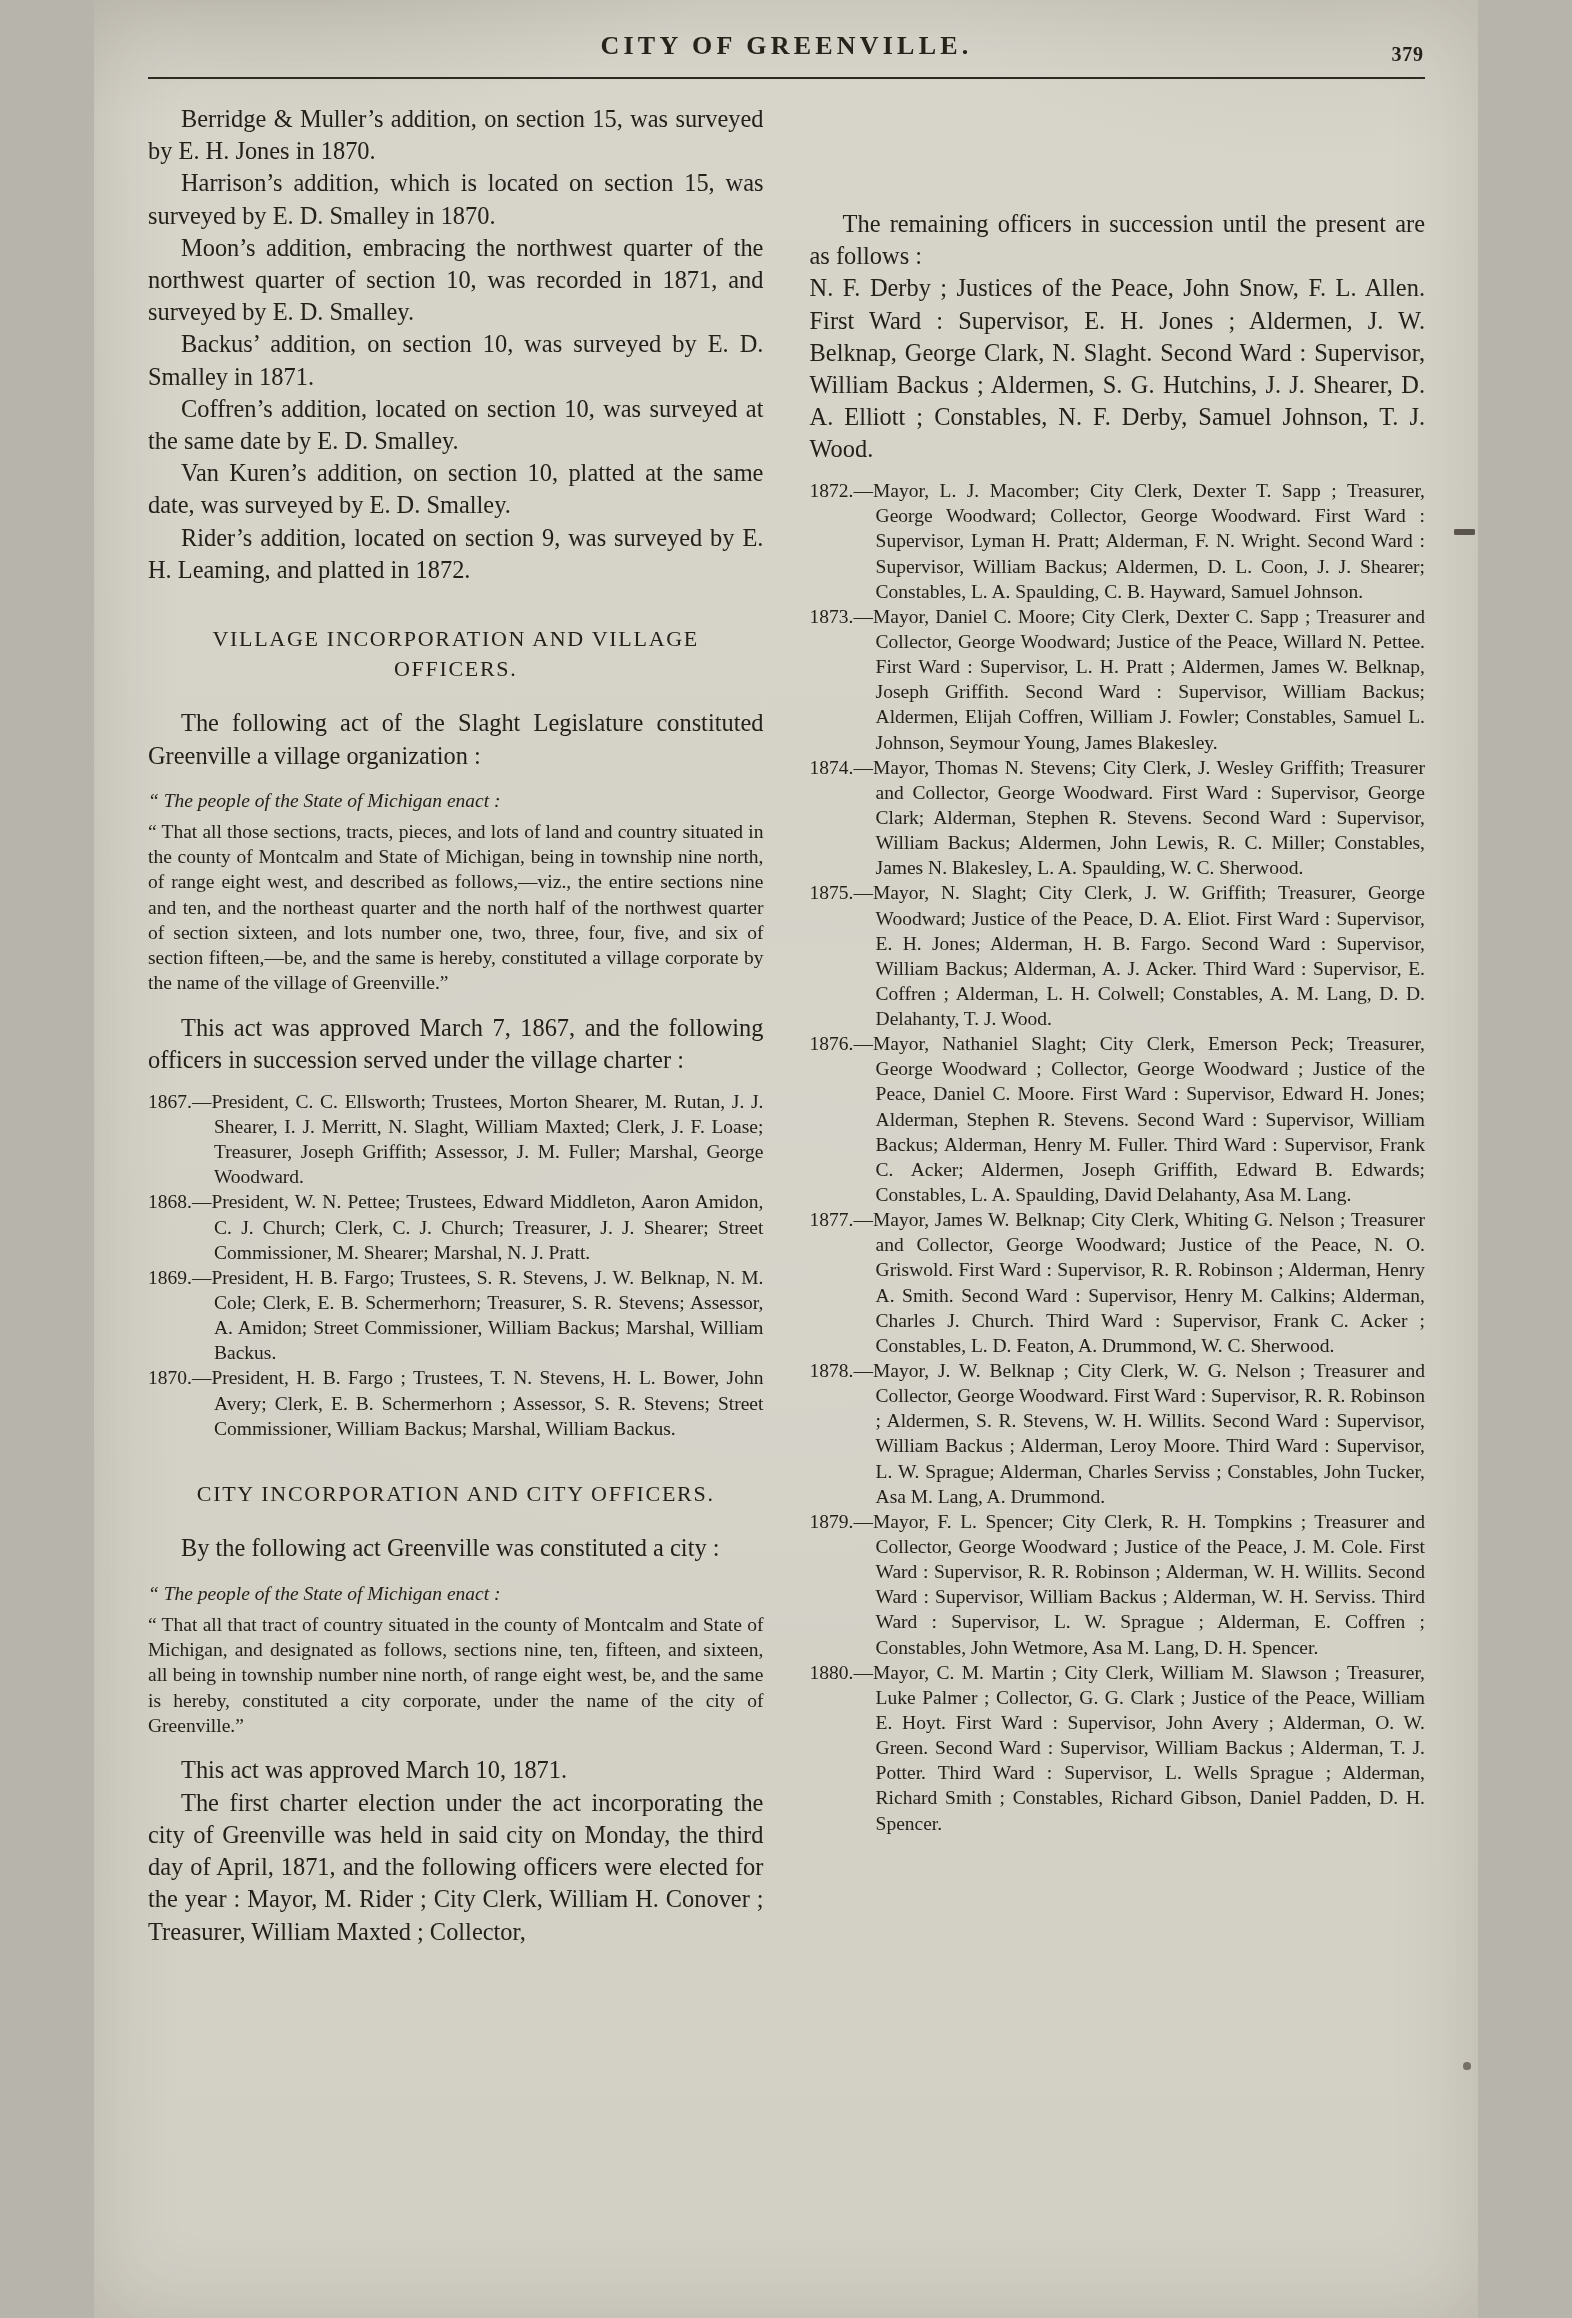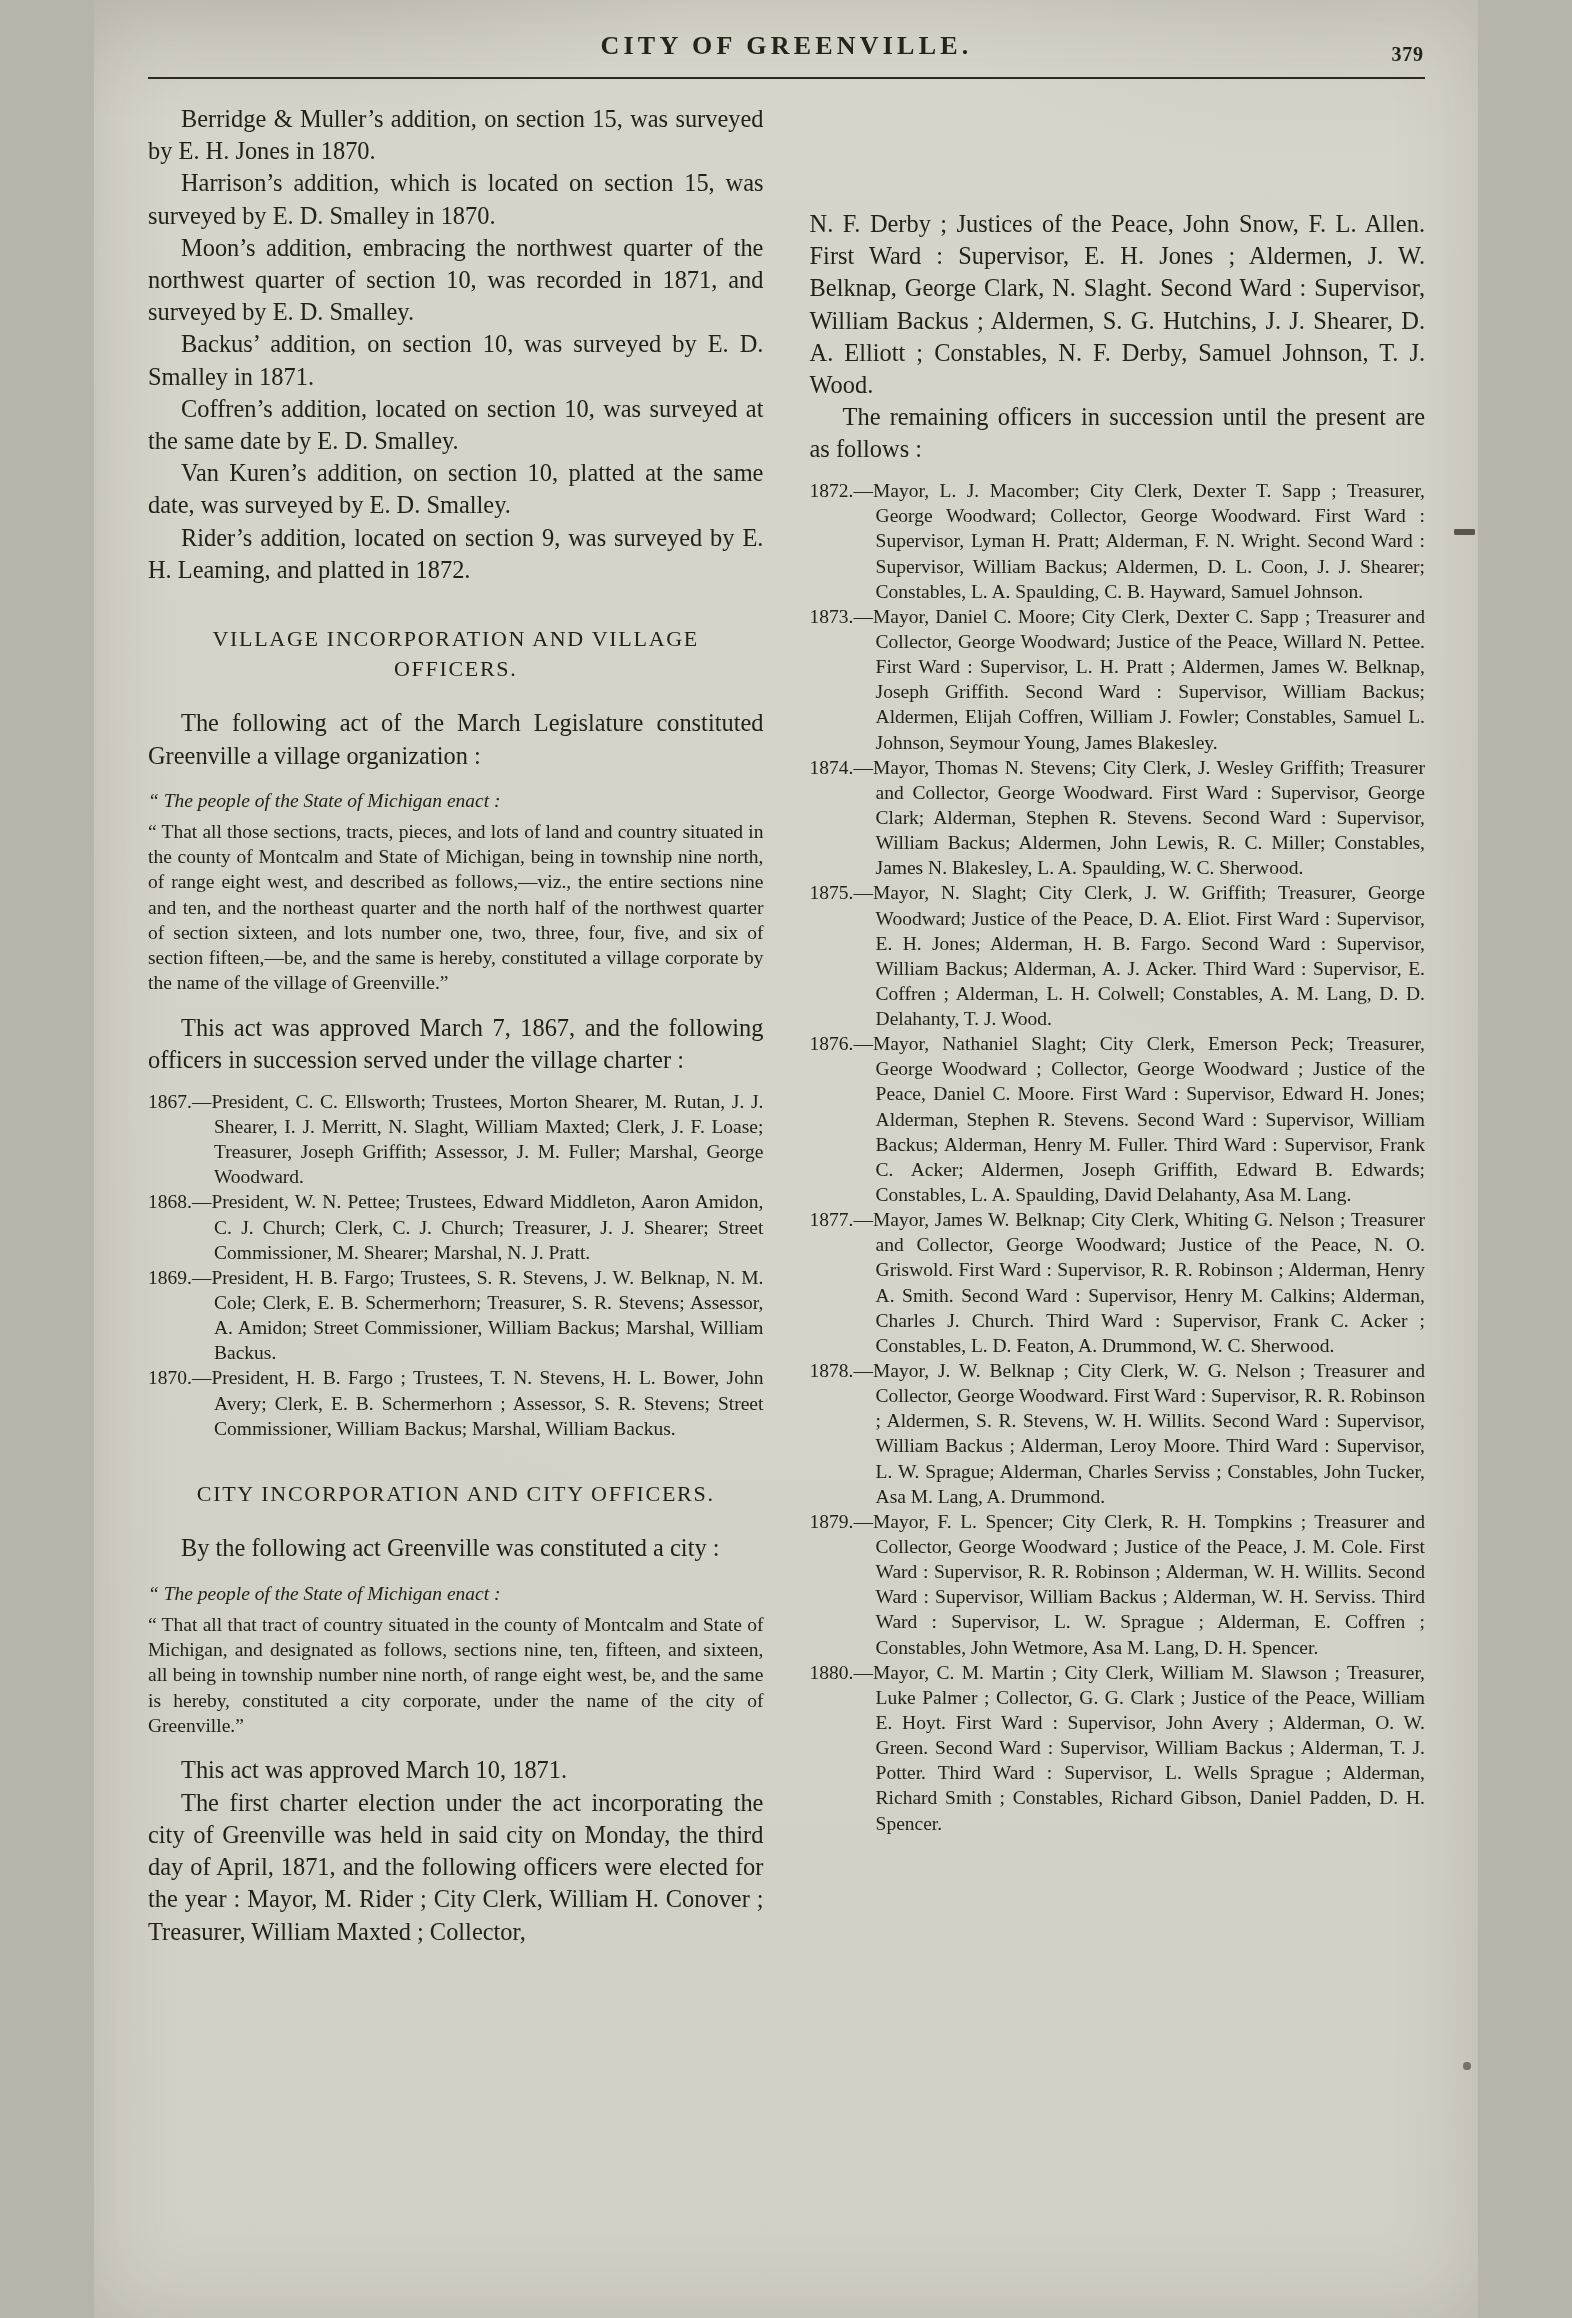--- a/index.html
+++ b/index.html
@@ -118,21 +118,21 @@
       <p class="body indent">Harrison’s addition, which is located on section 15, was surveyed by E. D. Smalley in 1870.</p>
       <p class="body indent">Moon’s addition, embracing the northwest quarter of the northwest quarter of section 10, was recorded in 1871, and surveyed by E. D. Smalley.</p>
       <p class="body indent">Backus’ addition, on section 10, was surveyed by E. D. Smalley in 1871.</p>
       <p class="body indent">Coffren’s addition, located on section 10, was surveyed at the same date by E. D. Smalley.</p>
       <p class="body indent">Van Kuren’s addition, on section 10, platted at the same date, was surveyed by E. D. Smalley.</p>
       <p class="body indent">Rider’s addition, located on section 9, was surveyed by E. H. Leaming, and platted in 1872.</p>
 
       <h2 class="section-heading">VILLAGE INCORPORATION AND VILLAGE
 OFFICERS.</h2>
 
-      <p class="body indent">The following act of the March Legislature constituted Greenville a village organization :</p>
+      <p class="body indent">The following act of the Slaght Legislature constituted Greenville a village organization :</p>
       <p class="small enact">“ The people of the State of Michigan enact :</p>
       <p class="small quote">“ That all those sections, tracts, pieces, and lots of land and country situated in the county of Montcalm and State of Michigan, being in township nine north, of range eight west, and described as follows,—viz., the entire sections nine and ten, and the northeast quarter and the north half of the northwest quarter of section sixteen, and lots number one, two, three, four, five, and six of section fifteen,—be, and the same is hereby, constituted a village corporate by the name of the village of Greenville.”</p>
       <p class="body indent approved">This act was approved March 7, 1867, and the following officers in succession served under the village charter :</p>
 
       <div class="officer-list">
         <p class="small entry">1867.—President, C. C. Ellsworth; Trustees, Morton Shearer, M. Rutan, J. J. Shearer, I. J. Merritt, N. Slaght, William Maxted; Clerk, J. F. Loase; Treasurer, Joseph Griffith; Assessor, J. M. Fuller; Marshal, George Woodward.</p>
         <p class="small entry">1868.—President, W. N. Pettee; Trustees, Edward Middleton, Aaron Amidon, C. J. Church; Clerk, C. J. Church; Treasurer, J. J. Shearer; Street Commissioner, M. Shearer; Marshal, N. J. Pratt.</p>
         <p class="small entry">1869.—President, H. B. Fargo; Trustees, S. R. Stevens, J. W. Belknap, N. M. Cole; Clerk, E. B. Schermerhorn; Treasurer, S. R. Stevens; Assessor, A. Amidon; Street Commissioner, William Backus; Marshal, William Backus.</p>
         <p class="small entry">1870.—President, H. B. Fargo ; Trustees, T. N. Stevens, H. L. Bower, John Avery; Clerk, E. B. Schermerhorn ; Assessor, S. R. Stevens; Street Commissioner, William Backus; Marshal, William Backus.</p>
       </div>
@@ -142,22 +142,22 @@
       <p class="body indent">By the following act Greenville was constituted a city :</p>
       <p class="small enact">“ The people of the State of Michigan enact :</p>
       <p class="small quote">“ That all that tract of country situated in the county of Montcalm and State of Michigan, and designated as follows, sections nine, ten, fifteen, and sixteen, all being in township number nine north, of range eight west, be, and the same is hereby, constituted a city corporate, under the name of the city of Greenville.”</p>
       <p class="body indent approved">This act was approved March 10, 1871.</p>
       <p class="body indent">The first charter election under the act incorporating the city of Greenville was held in said city on Monday, the third day of April, 1871, and the following officers were elected for the year : Mayor, M. Rider ; City Clerk, William H. Conover ; Treasurer, William Maxted ; Collector,</p>
     </div>
 
     <div class="divider"></div>
 
     <div class="col">
+      <p class="body indent">The remaining officers in succession until the present are as follows :</p>
       <p class="body">N. F. Derby ; Justices of the Peace, John Snow, F. L. Allen. First Ward : Supervisor, E. H. Jones ; Aldermen, J. W. Belknap, George Clark, N. Slaght. Second Ward : Supervisor, William Backus ; Aldermen, S. G. Hutchins, J. J. Shearer, D. A. Elliott ; Constables, N. F. Derby, Samuel Johnson, T. J. Wood.</p>
-      <p class="body indent">The remaining officers in succession until the present are as follows :</p>
 
       <div class="officer-list">
         <p class="small entry">1872.—Mayor, L. J. Macomber; City Clerk, Dexter T. Sapp ; Treasurer, George Woodward; Collector, George Woodward.  First Ward : Supervisor, Lyman H. Pratt;  Alderman, F. N. Wright.  Second Ward : Supervisor, William Backus; Aldermen, D. L. Coon, J. J. Shearer; Constables, L. A. Spaulding, C. B. Hayward, Samuel Johnson.</p>
         <p class="small entry">1873.—Mayor, Daniel C. Moore; City Clerk, Dexter C. Sapp ; Treasurer and Collector, George Woodward; Justice of the Peace, Willard N. Pettee.  First Ward : Supervisor, L. H. Pratt ; Aldermen, James W. Belknap, Joseph Griffith.  Second Ward : Supervisor, William Backus; Aldermen, Elijah Coffren, William J. Fowler; Constables, Samuel L. Johnson, Seymour Young, James Blakesley.</p>
         <p class="small entry">1874.—Mayor, Thomas N. Stevens; City Clerk, J. Wesley Griffith; Treasurer and Collector, George Woodward.  First Ward : Supervisor, George Clark; Alderman, Stephen R. Stevens.  Second Ward : Supervisor, William Backus; Aldermen, John Lewis, R. C. Miller; Constables, James N. Blakesley, L. A. Spaulding, W. C. Sherwood.</p>
         <p class="small entry">1875.—Mayor, N. Slaght; City Clerk, J. W. Griffith; Treasurer, George Woodward; Justice of the Peace, D. A. Eliot. First Ward : Supervisor, E. H. Jones; Alderman, H. B. Fargo.  Second Ward : Supervisor, William Backus; Alderman, A. J. Acker.  Third Ward : Supervisor, E. Coffren ; Alderman, L. H. Colwell; Constables, A. M. Lang, D. D. Delahanty, T. J. Wood.</p>
         <p class="small entry">1876.—Mayor, Nathaniel Slaght; City Clerk, Emerson Peck; Treasurer, George Woodward ; Collector, George Woodward ; Justice of the Peace, Daniel C. Moore.  First Ward : Supervisor, Edward H. Jones; Alderman, Stephen R. Stevens. Second Ward : Supervisor, William Backus; Alderman, Henry M. Fuller.  Third Ward : Supervisor, Frank C. Acker; Aldermen, Joseph Griffith, Edward B. Edwards; Constables, L. A. Spaulding, David Delahanty, Asa M. Lang.</p>
         <p class="small entry">1877.—Mayor, James W. Belknap; City Clerk, Whiting G. Nelson ; Treasurer and Collector, George Woodward; Justice of the Peace, N. O. Griswold. First Ward : Supervisor, R. R. Robinson ; Alderman, Henry A. Smith.  Second Ward : Supervisor, Henry M. Calkins; Alderman, Charles J. Church. Third Ward : Supervisor, Frank C. Acker ; Constables, L. D. Featon, A. Drummond, W. C. Sherwood.</p>
         <p class="small entry">1878.—Mayor, J. W. Belknap ; City Clerk, W. G. Nelson ; Treasurer and Collector, George Woodward.  First Ward : Supervisor, R. R. Robinson ; Aldermen, S. R. Stevens, W. H. Willits. Second Ward : Supervisor, William Backus ; Alderman, Leroy Moore.  Third Ward : Supervisor, L. W. Sprague; Alderman, Charles Serviss ; Constables, John Tucker, Asa M. Lang, A. Drummond.</p>
         <p class="small entry">1879.—Mayor, F. L. Spencer; City Clerk, R. H. Tompkins ; Treasurer and Collector, George Woodward ; Justice of the Peace, J. M. Cole.  First Ward : Supervisor, R. R. Robinson ; Alderman, W. H. Willits.  Second Ward : Supervisor, William Backus ; Alderman, W. H. Serviss.  Third Ward : Supervisor, L. W. Sprague ; Alderman, E. Coffren ; Constables, John Wetmore, Asa M. Lang, D. H. Spencer.</p>

